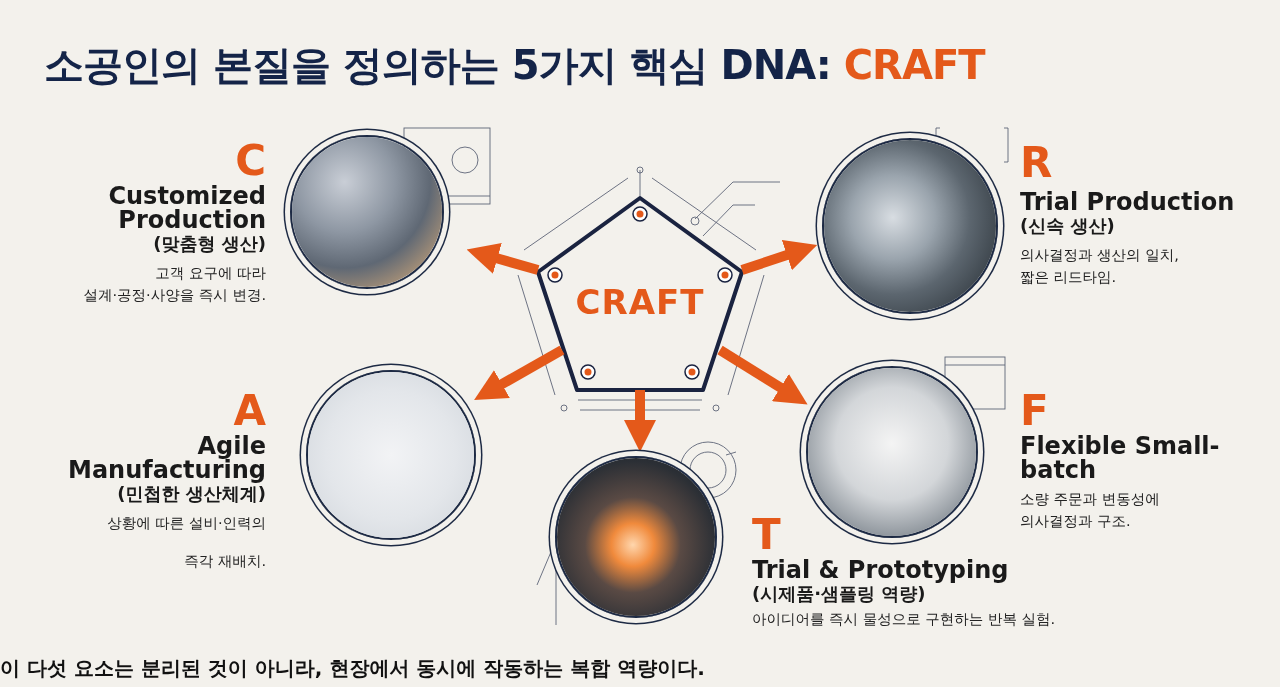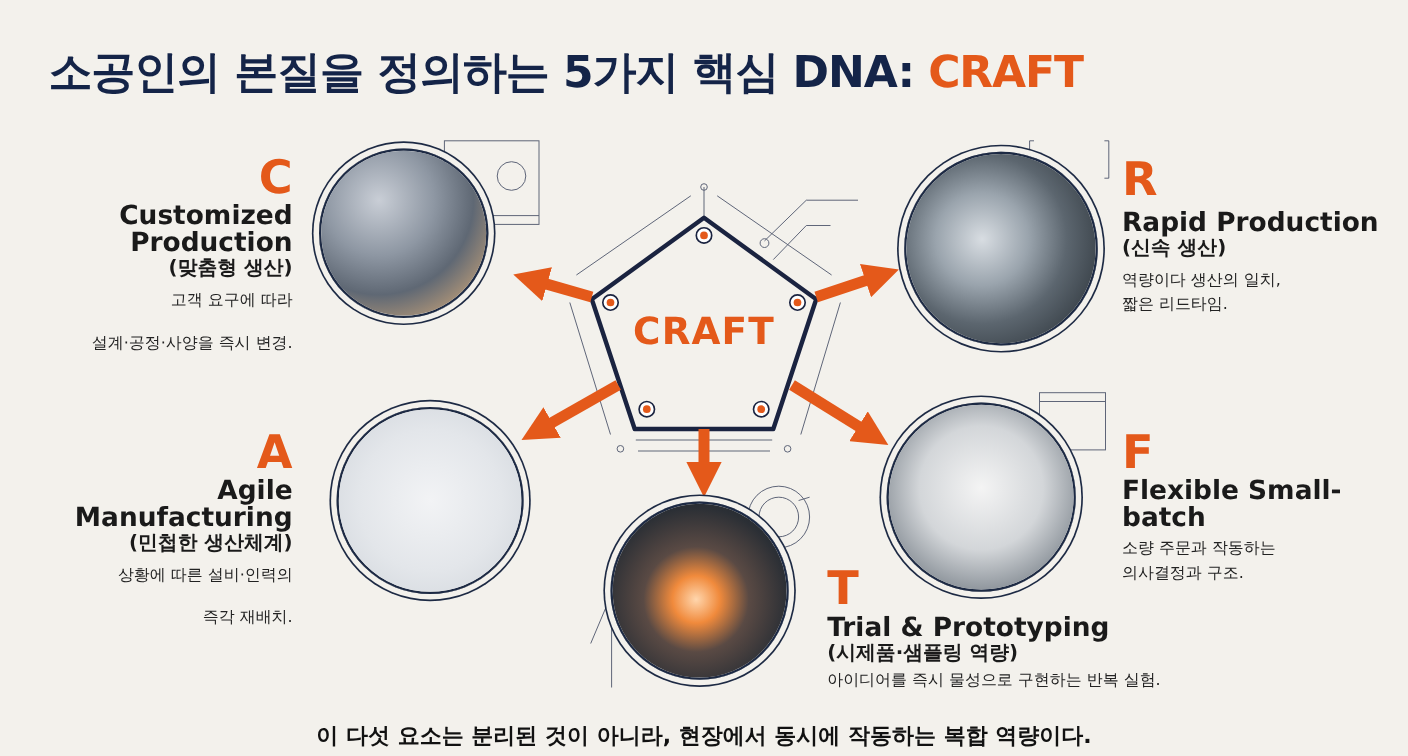--- a/index.html
+++ b/index.html
@@ -21,21 +21,21 @@
   .en { font-size:24px; font-weight:bold; color:#1a1a1a; line-height:24px; }
   .ko { font-size:18px; font-weight:bold; color:#1a1a1a; line-height:24px; }
   .desc { font-size:14.5px; color:#222; line-height:22px; margin-top:6px; }
   .circle {
     position:absolute; border-radius:50%;
     border:2px solid #1d2a44; box-shadow:0 0 0 5px #f3f1ec, 0 0 0 6.5px #1d2a44;
     overflow:hidden;
   }
   .circle .fill { position:absolute; inset:0; }
   .footer {
-    position:absolute; left:0; right:0; top:655px; text-align:center;
+    position:absolute; left:0; right:0; top:655px; 
     font-size:20px; font-weight:bold; color:#111; white-space:nowrap;
   }
   svg.overlay { position:absolute; left:0; top:0; }
 </style>
 </head>
 <body>
 
 <h1 class="title"><span>소공인의 본질을 정의하는 5가지 핵심 DNA: </span><span class="accent">CRAFT</span></h1>
 
 <svg class="overlay" width="1280" height="687" viewBox="0 0 1280 687">
@@ -130,43 +130,43 @@
 </div>
 
 <div class="block right-align" style="left:100px;top:138px;width:166px;">
   <div class="letter">C</div>
   <div class="en">Customized</div>
   <div class="en">Production</div>
   <div class="ko">(맞춤형 생산)</div>
 </div>
 <div class="block right-align" style="left:40px;top:256px;width:226px;">
   <div class="desc">고객 요구에 따라</div>
-  <div class="desc" style="margin-top:17px">설계·공정·사양을 즉시 변경.</div>
+  <div class="desc" style="margin-top:0">설계·공정·사양을 즉시 변경.</div>
 </div>
 
 <div class="block" style="left:1020px;top:140px;width:240px;">
   <div class="letter">R</div>
-  <div class="en" style="margin-top:4px">Rapid Production</div>
+  <div class="en" style="margin-top:4px">Trial Production</div>
   <div class="ko">(신속 생산)</div>
-  <div class="desc">역량이다 생산의 일치,</div>
+  <div class="desc">의사결정과 생산의 일치,</div>
   <div class="desc" style="margin-top:0">짧은 리드타임.</div>
 </div>
 
 <div class="block right-align" style="left:40px;top:388px;width:226px;">
   <div class="letter">A</div>
   <div class="en">Agile Manufacturing</div>
   <div class="ko">(민첩한 생산체계)</div>
   <div class="desc">상황에 따른 설비·인력의</div>
   <div class="desc" style="margin-top:16px">즉각 재배치.</div>
 </div>
 
 <div class="block" style="left:1020px;top:388px;width:250px;">
   <div class="letter">F</div>
   <div class="en">Flexible Small-batch</div>
-  <div class="desc">소량 주문과 작동하는</div>
+  <div class="desc">소량 주문과 변동성에</div>
   <div class="desc" style="margin-top:0">의사결정과 구조.</div>
 </div>
 
 <div class="block" style="left:752px;top:512px;width:380px;">
   <div class="letter">T</div>
   <div class="en">Trial &amp; Prototyping</div>
   <div class="ko">(시제품·샘플링 역량)</div>
   <div class="desc" style="margin-top:2px">아이디어를 즉시 물성으로 구현하는 반복 실험.</div>
 </div>
 

